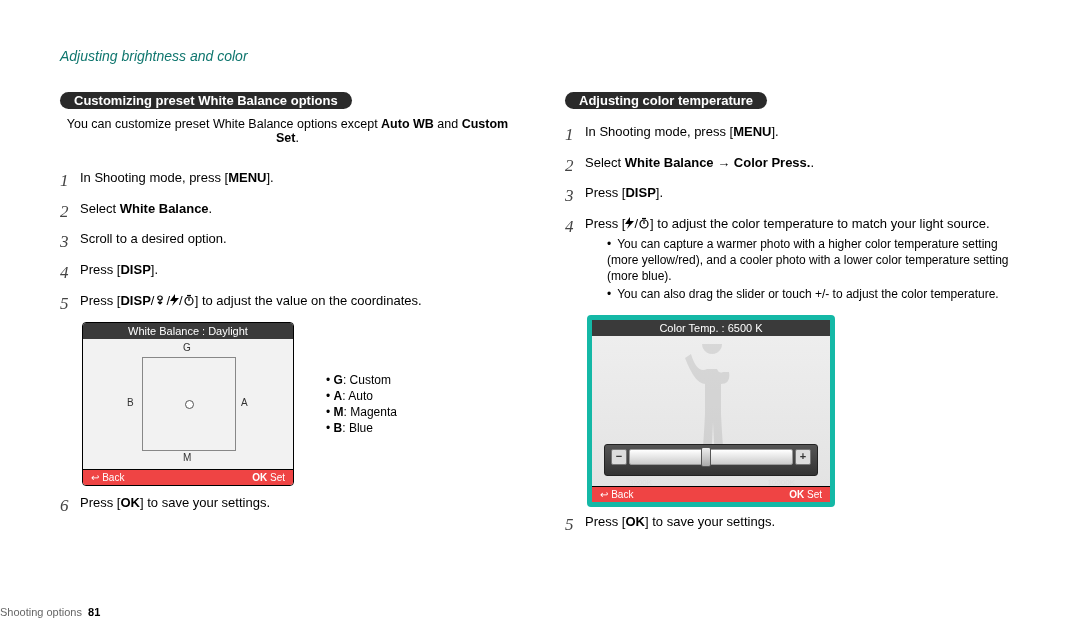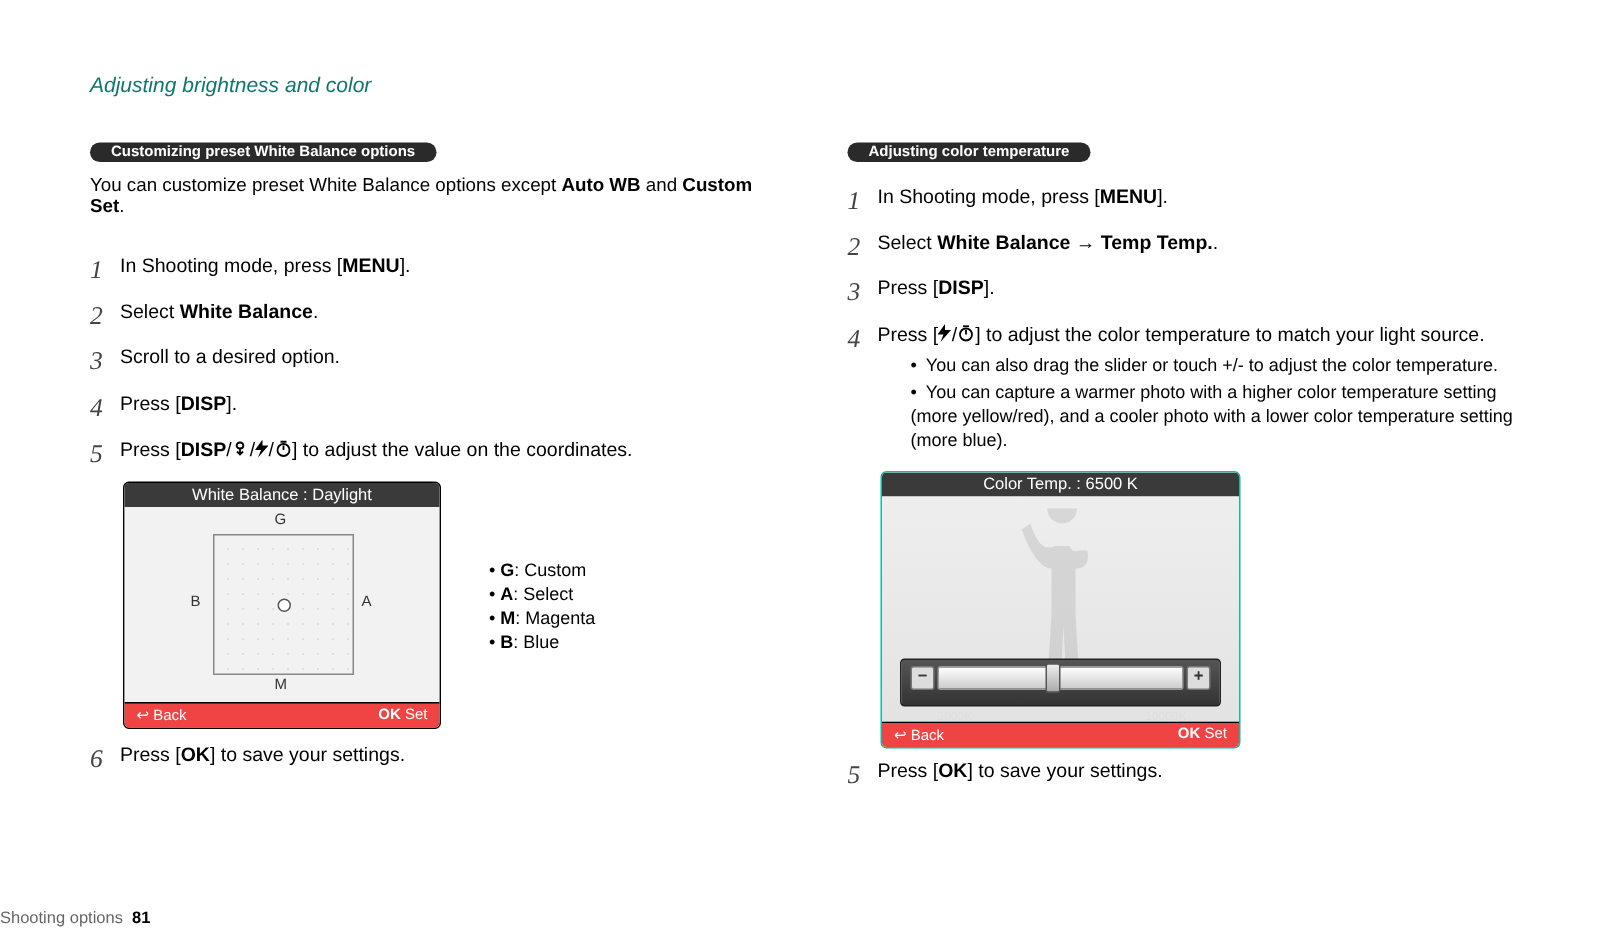--- a/index.html
+++ b/index.html
@@ -28,28 +28,29 @@
     gap: 50px;
   }
   .col {
     flex: 1;
   }
   .badge {
     display: inline-block;
     background: #2a2a2a;
     color: #fff;
     font-weight: bold;
-    font-size: 10px;
+    font-size: 13px;
     padding: 1px 14px;
     border-radius: 12px;
     margin-bottom: 8px;
   }
   .intro {
     font-size: 12.5px;
     margin-bottom: 24px;
+    text-align: center;
   }
   ol.steps {
     list-style: none;
     padding: 0;
     margin: 0 0 6px 0;
   }
   ol.steps > li {
     display: flex;
     align-items: flex-start;
     margin: 6px 0;
@@ -147,21 +148,21 @@
     color: #fff;
     display: flex;
     justify-content: space-between;
     padding: 2px 8px;
     font-size: 10px;
     border-top: 1px solid #000;
   }
   
   .lcd2 {
     width: 238px;
-    border: 1px solid #14b8a6;
+    border: 5px solid #14b8a6;
     border-radius: 4px;
     overflow: hidden;
     font-size: 10px;
     margin: 6px 0 6px 22px;
   }
   .lcd2-mid {
     height: 150px;
     background: linear-gradient(#eee,#e3e3e3);
     position: relative;
   }
@@ -296,21 +297,21 @@
             <span class="lbl lbl-b">B</span>
             <span class="lbl lbl-a">A</span>
           </div>
           <div class="lcd-bot">
             <span><span>↩</span> <span>Back</span></span>
             <span><b>OK</b> <span>Set</span></span>
           </div>
         </div>
         <ul class="legend">
           <li><b>G</b><span>: Custom</span></li>
-          <li><b>A</b><span>: Select</span></li>
+          <li><b>A</b><span>: Auto</span></li>
           <li><b>M</b><span>: Magenta</span></li>
           <li><b>B</b><span>: Blue</span></li>
         </ul>
       </div>
 
       <ol class="steps">
         <li>
             <span class="num">6</span>
           <div class="step-body">
             <span>Press [</span><span class="btn">OK</span><span>] to save your settings.</span>
@@ -325,42 +326,42 @@
       <ol class="steps">
         <li>
             <span class="num">1</span>
           <div class="step-body">
             <span>In Shooting mode, press [</span><span class="btn">MENU</span><span>].</span>
           </div>
         </li>
         <li>
             <span class="num">2</span>
           <div class="step-body">
-            <span>Select </span><b>White Balance</b><span> → </span><b>Temp Temp.</b><span>.</span>
+            <span>Select </span><b>White Balance</b><span> → </span><b>Color Press.</b><span>.</span>
           </div>
         </li>
         <li>
             <span class="num">3</span>
           <div class="step-body">
             <span>Press [</span><span class="btn">DISP</span><span>].</span>
           </div>
         </li>
         <li>
             <span class="num">4</span>
           <div class="step-body">
             <span>Press [</span><svg class="icon-inline" width="9" height="12">
                 <polygon points="5,0 0,7 4,7 2,12 9,4 5,4" fill="#000"></polygon>
               </svg><span>/</span><svg class="icon-inline" width="12" height="12">
                 <circle cx="6" cy="7" r="4" stroke="#000" stroke-width="1.2" fill="none"></circle>
                 <line x1="6" y1="7" x2="6" y2="4" stroke="#000" stroke-width="1.2"></line>
                 <line x1="4" y1="1.5" x2="8" y2="1.5" stroke="#000" stroke-width="1.2"></line>
               </svg><span>] to adjust the color temperature to match your light source.</span>
             <ul class="sub">
+              <li>You can capture a warmer photo with a higher color temperature setting (more yellow/red), and a cooler photo with a lower color temperature setting (more blue).</li>
               <li>You can also drag the slider or touch +/- to adjust the color temperature.</li>
-              <li>You can capture a warmer photo with a higher color temperature setting (more yellow/red), and a cooler photo with a lower color temperature setting (more blue).</li>
             </ul>
           </div>
         </li>
       </ol>
 
       <div class="lcd2">
         <div class="lcd-top">Color Temp. : 6500 K</div>
         <div class="lcd2-mid">
           <svg class="silh" viewBox="0 0 70 120">
             <path d="M35 10 a10 10 0 1 1 0.1 0 M30 25 Q20 30 14 10 L8 14 Q18 40 28 40 L28 70 Q26 110 24 118 L34 118 L36 78 L38 118 L48 118 Q46 110 44 70 L44 40 Q54 40 52 28 L46 28 Q42 30 40 25 Z" fill="#777"></path>

